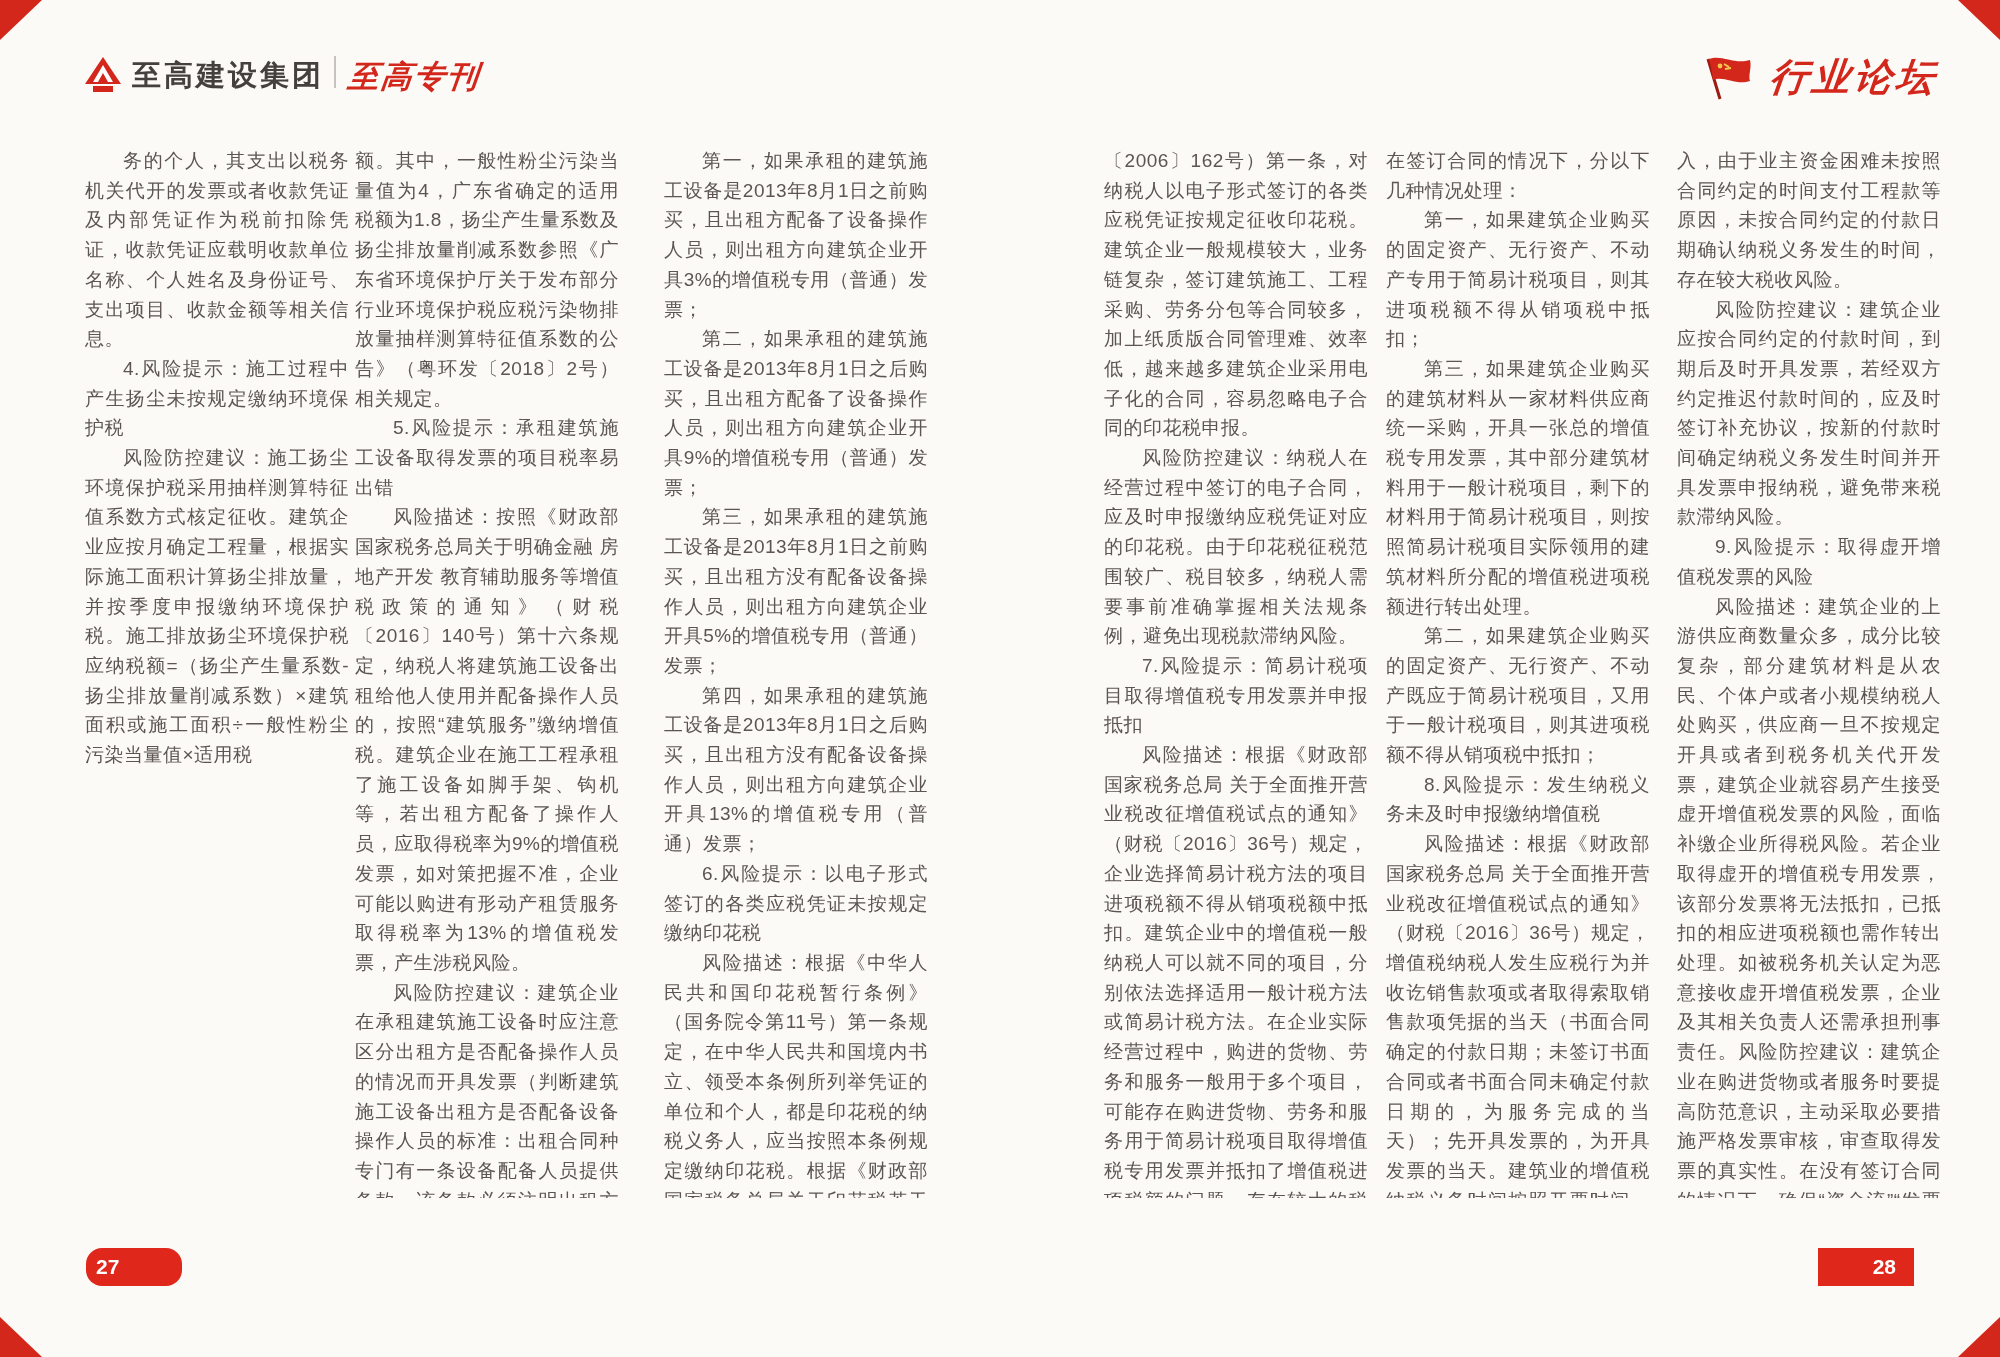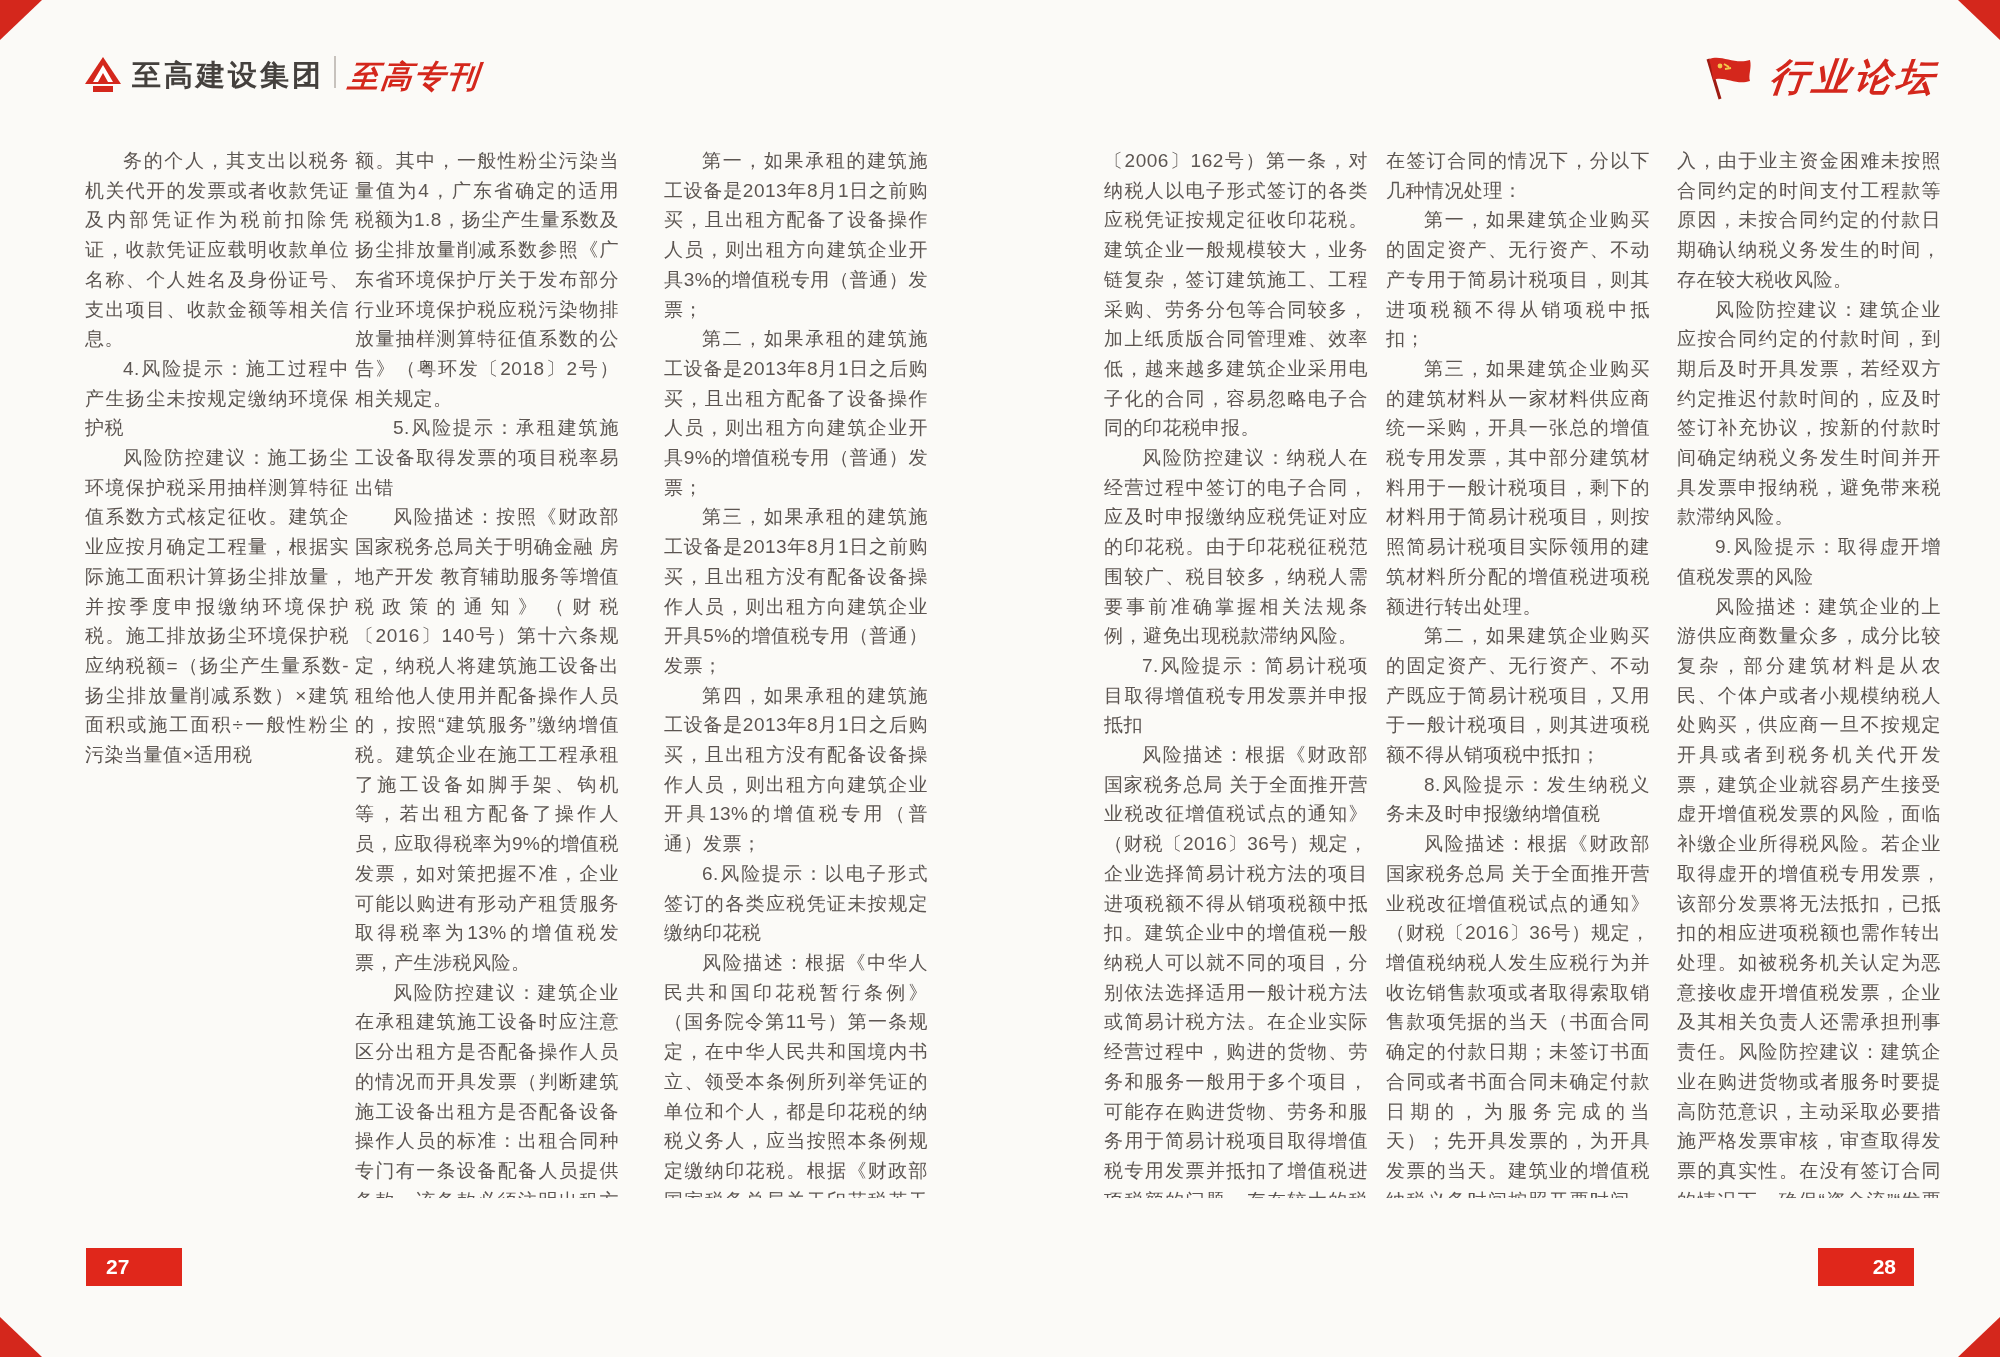--- a/index.html
+++ b/index.html
@@ -30,21 +30,21 @@
     position:absolute;top:146px;width:264px;height:1052px;overflow:hidden;
     font-size:19px;line-height:29.7px;color:#5c5551;text-align:justify;
     letter-spacing:0.5px;
   }
   .col p{margin:0;}
   .col p.ind{text-indent:2em;}
 
   
   .pagenum{position:absolute;top:1248px;height:38px;width:96px;background:#e0271b;
      color:#ffffff;font-size:21px;font-weight:700;line-height:38px;}
-  .pagenum.left{left:86px;text-align:left;padding-left:20px;box-sizing:border-box;}
+  .pagenum.left{left:86px;text-align:left;padding-left:10px;box-sizing:border-box;border-radius:16px;}
   .pagenum.right{left:1818px;text-align:right;padding-right:18px;box-sizing:border-box;}
 </style>
 </head>
 <body>
 
 <div class="corner tl"></div>
 <div class="corner tr"></div>
 <div class="corner bl"></div>
 <div class="corner br"></div>
 

